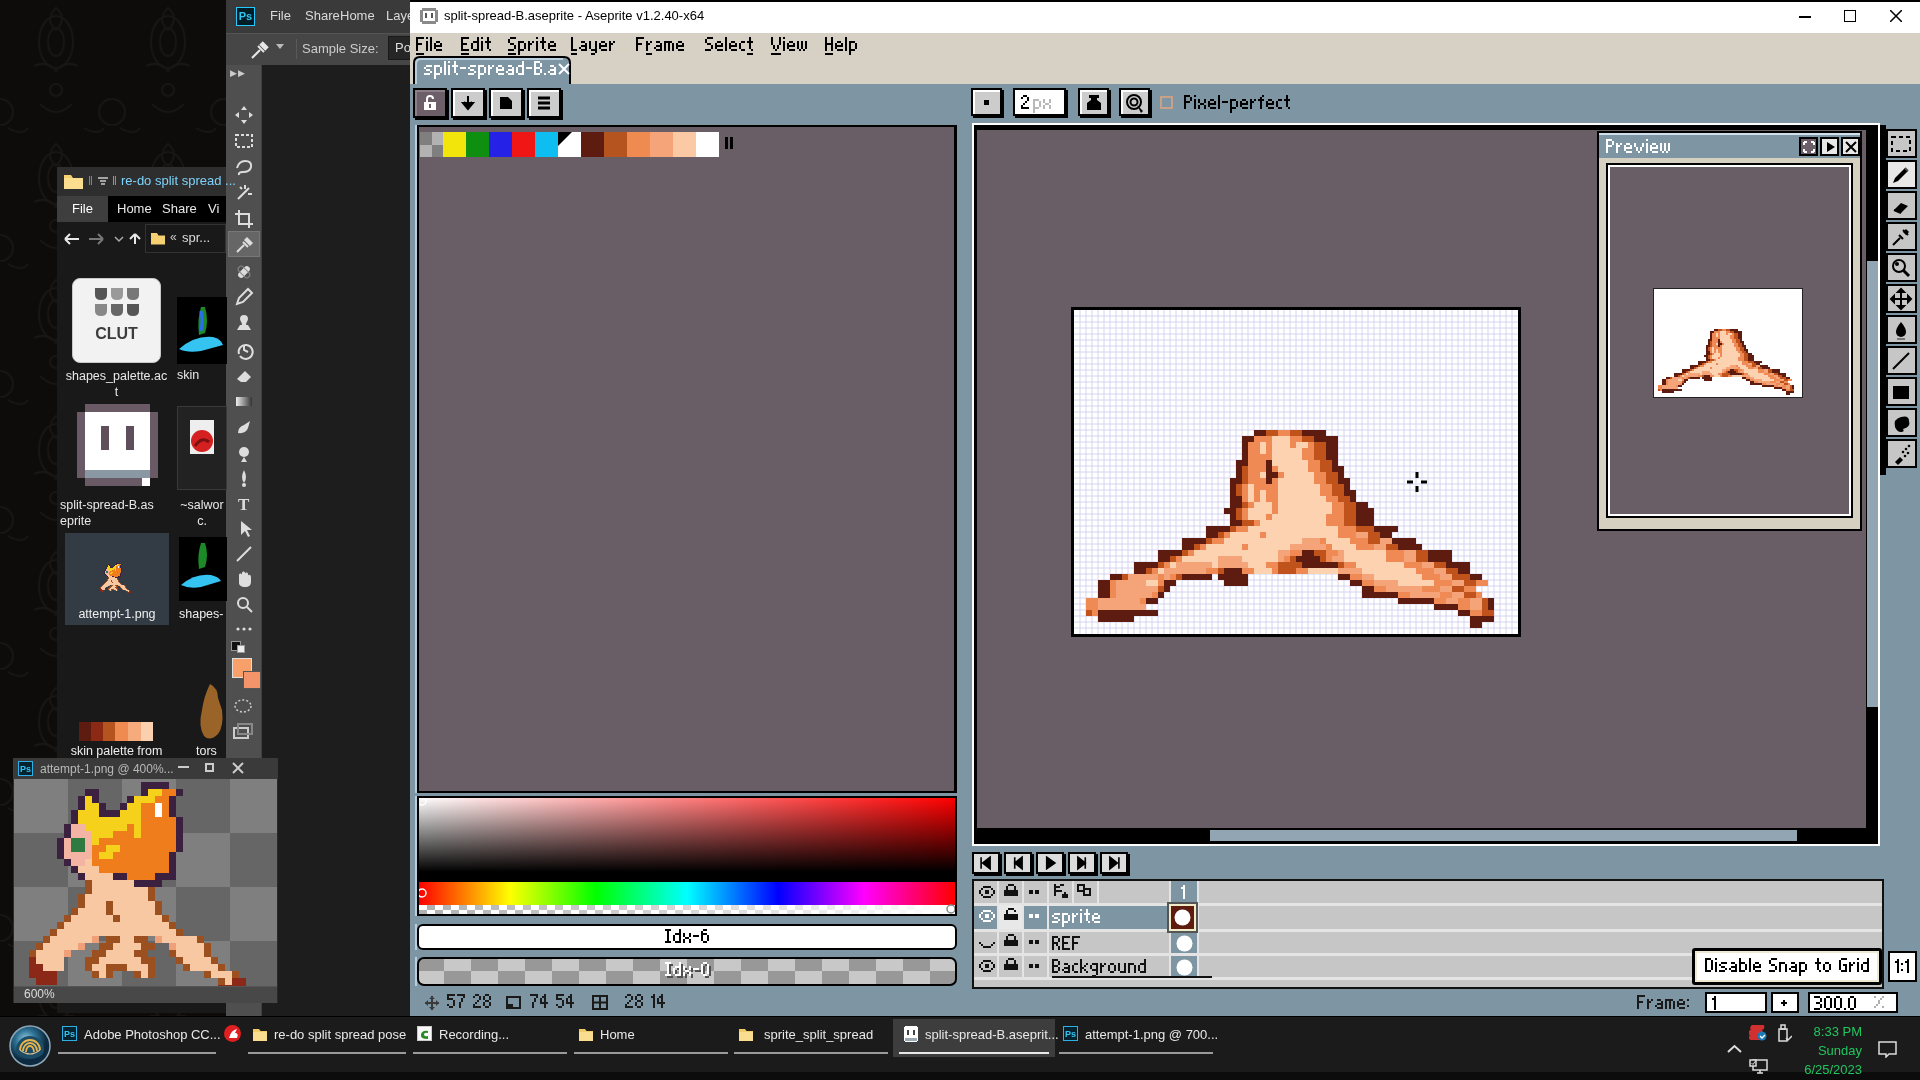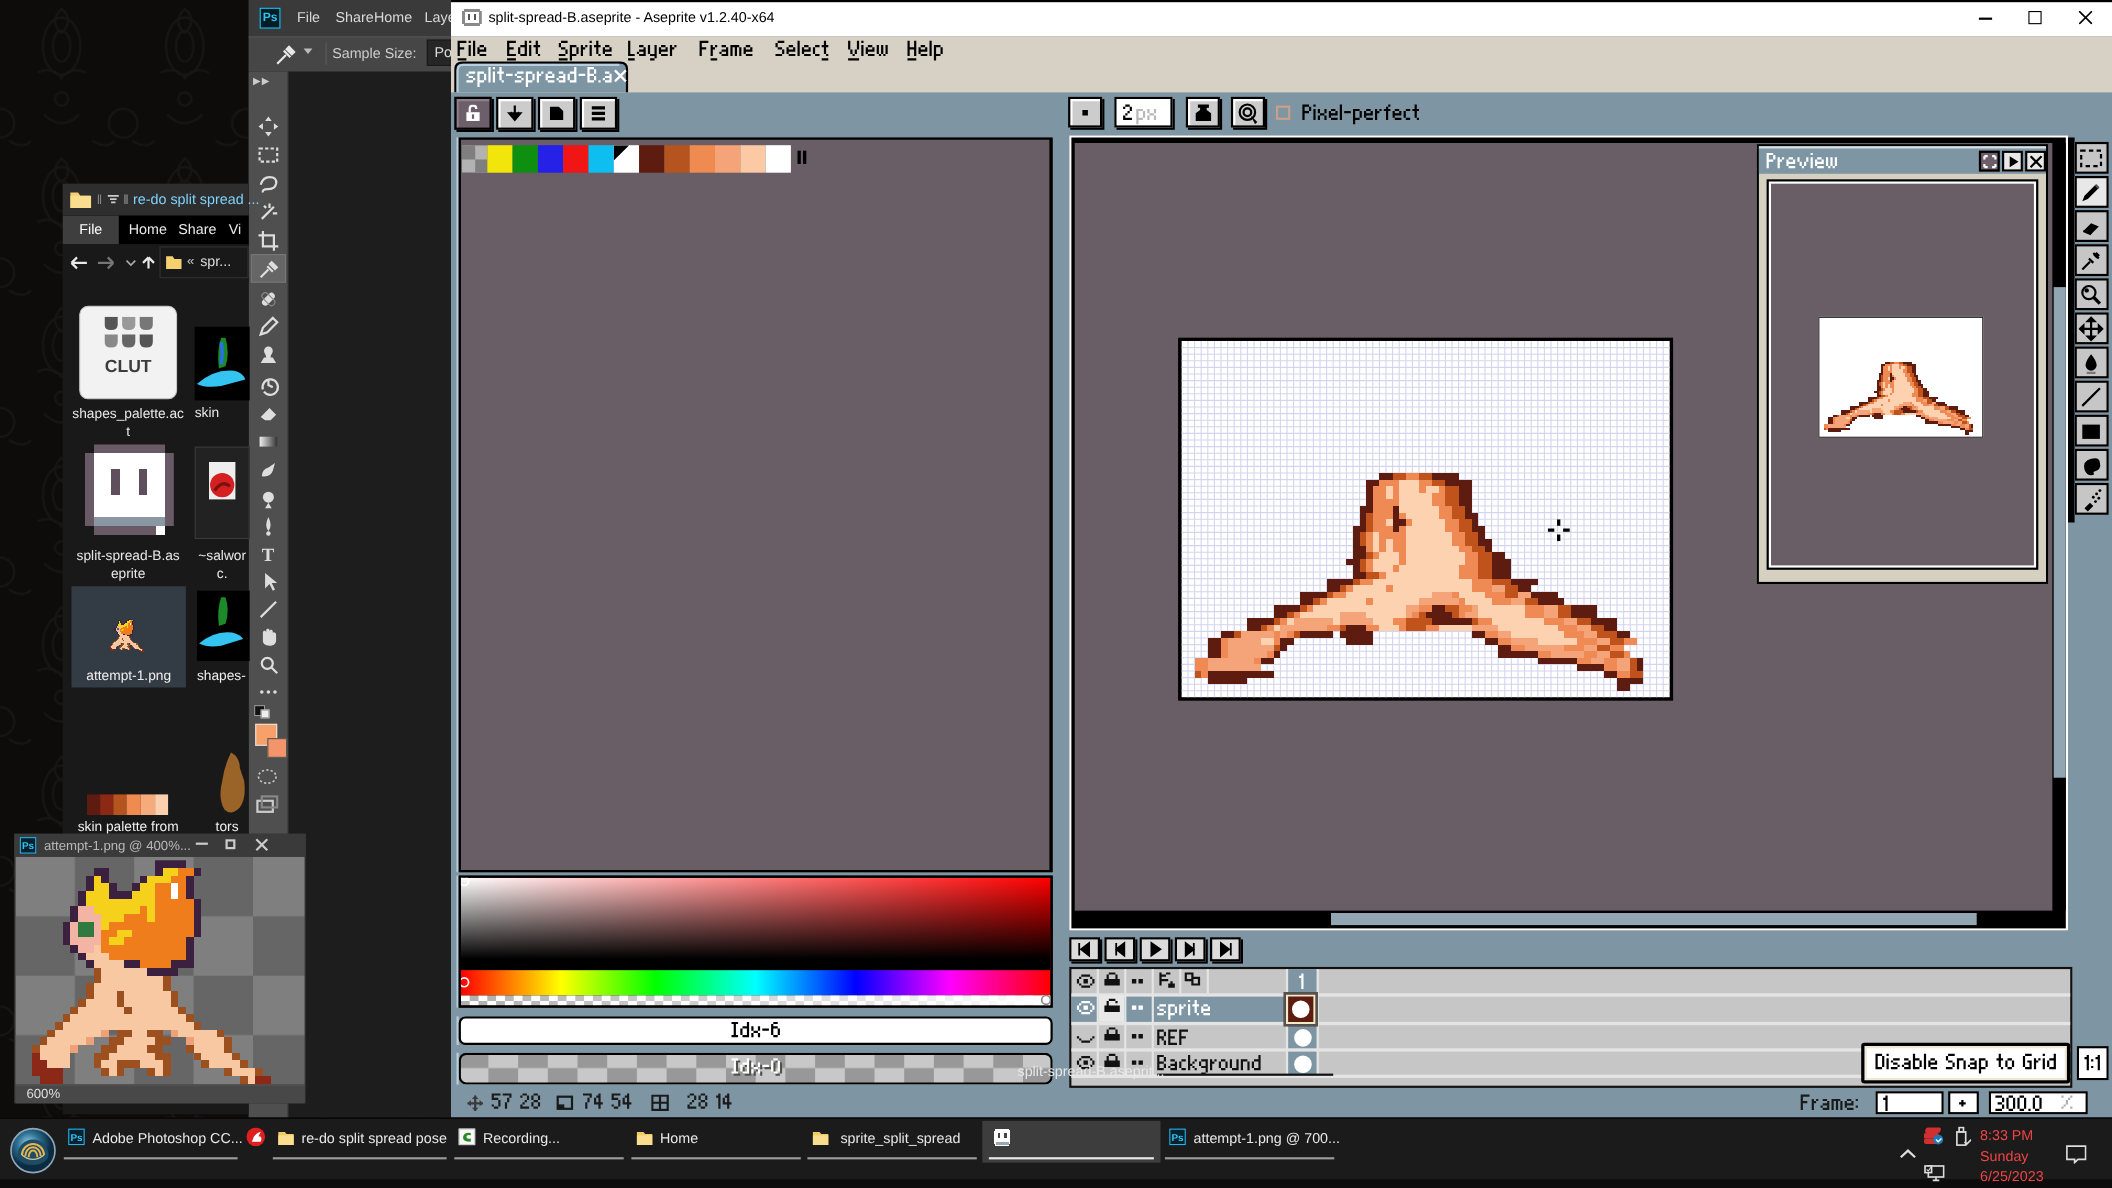--- a/index.html
+++ b/index.html
@@ -190,21 +190,21 @@
 <rect x="0" y="8" width="8" height="66" fill="#6a5a66"></rect>
       <rect x="73" y="8" width="8" height="66" fill="#6a5a66"></rect>
 <rect x="8" y="8" width="65" height="58" fill="#ffffff"></rect>
 <rect x="8" y="66" width="65" height="8" fill="#8a98a4"></rect>
 <rect x="8" y="74" width="57" height="8" fill="#6a5a66"></rect>
       <rect x="65" y="74" width="8" height="8" fill="#fff"></rect>
 <rect x="24" y="22" width="8" height="24" fill="#5f4f5c"></rect>
       <rect x="49" y="22" width="8" height="24" fill="#5f4f5c"></rect>
 </g>
   </svg>
-<div style="position:absolute;left:60px;top:497px;width:113px;text-align:center;color:#e8e8e8;font-size:12.5px;line-height:16px">split-spread-B.as<br>eprite</div>
+<div style="position:absolute;left:60px;top:497px;width:113px;text-align:left;color:#e8e8e8;font-size:12.5px;line-height:16px">split-spread-B.as<br>eprite</div>
 <div style="position:absolute;left:177px;top:406px;width:50px;height:84px;background:#222;border:1px solid #3a3a3a"></div>
 <div style="position:absolute;left:190px;top:420px;width:24px;height:34px;background:#eee"></div>
 <svg class="abs" style="left:188px;top:428px" width="28" height="26">
     <circle cx="14" cy="13" r="11" fill="#d42020"></circle>
     <path d="M7 18 q7 -10 14 -4" stroke="#7a1010" stroke-width="3" fill="none"></path>
   </svg>
 <div style="position:absolute;left:177px;top:497px;width:50px;text-align:center;color:#e8e8e8;font-size:12.5px;line-height:16px">~salwor<br>c.</div>
 <div style="position:absolute;left:65px;top:533px;width:104px;height:92px;background:#333c44"></div>
 <svg class="abs" style="left:99px;top:563px" width="38" height="32" shape-rendering="crispEdges">
     <path d="M17 0h4v1h-4zM9 1h2v1h-2zM17 1h1v1h-1zM22 1h1v1h-1zM8 2h1v1h-1zM10 2h1v1h-1zM15 2h1v1h-1zM21 2h1v1h-1zM8 3h1v1h-1zM11 3h1v1h-1zM14 3h1v1h-1zM21 3h1v1h-1zM7 4h1v1h-1zM11 4h3v1h-3zM21 4h1v1h-1zM7 5h1v1h-1zM22 5h1v1h-1zM6 6h1v1h-1zM22 6h1v1h-1zM6 7h1v1h-1zM22 7h1v1h-1zM5 8h1v1h-1zM22 8h1v1h-1zM5 9h1v1h-1zM22 9h1v1h-1zM5 10h1v1h-1zM21 10h1v1h-1zM6 11h1v1h-1zM21 11h1v1h-1zM7 12h1v1h-1zM21 12h1v1h-1zM8 13h1v1h-1zM13 13h2v1h-2zM19 13h3v1h-3zM16 14h4v1h-4z" fill="#3b2040"></path>
@@ -742,21 +742,21 @@
 <div style="position:absolute;left:600px;top:1027px;color:#e8e8e8;font-size:13px;white-space:nowrap">Home</div>
 <div style="position:absolute;left:574px;top:1052px;width:154px;height:2px;background:#9a9a9a"></div>
 <svg class="abs" style="left:738px;top:1027px" width="16" height="14">
     <path d="M1 2h6l1.5 2H15v10H1z" fill="#f0cb66"></path>
     <path d="M1 5h14v9H1z" fill="#fadd8e"></path>
   </svg>
 <div style="position:absolute;left:764px;top:1027px;color:#e8e8e8;font-size:13px;white-space:nowrap">sprite_split_spread</div>
 <div style="position:absolute;left:734px;top:1052px;width:154px;height:2px;background:#9a9a9a"></div>
 <div style="position:absolute;left:893px;top:1019px;width:162px;height:38px;background:#3d3d3d"></div>
 
-<div style="position:absolute;left:925px;top:966px;color:#e8e8e8;font-size:13px;white-space:nowrap">split-spread-B.aseprit...</div>
+<div style="position:absolute;left:925px;top:1027px;color:#e8e8e8;font-size:13px;white-space:nowrap">split-spread-B.aseprit...</div>
 <div style="position:absolute;left:899px;top:1052px;width:150px;height:2px;background:#e8e8e8"></div>
 <svg class="abs" style="left:903px;top:1026px" width="16" height="16" shape-rendering="crispEdges">
 <rect x="1" y="0" width="14" height="16" rx="3" fill="#fff"></rect>
 <rect x="4" y="4" width="2" height="5" fill="#444"></rect>
     <rect x="10" y="4" width="2" height="5" fill="#444"></rect>
 <rect x="2" y="12" width="12" height="3" fill="#9aa8b2"></rect>
   </svg>
 <div class="abs" style="left:1063px;top:1026px;width:15px;height:15px;background:#05222e;border:1px solid #2bb1e8;color:#35c3f2;font-size:9px;font-weight:bold;text-align:center;line-height:14px">Ps</div>
 <div style="position:absolute;left:1085px;top:1027px;color:#e8e8e8;font-size:13px;white-space:nowrap">attempt-1.png @ 700...</div>
 <div style="position:absolute;left:1059px;top:1052px;width:154px;height:2px;background:#9a9a9a"></div>
@@ -774,15 +774,15 @@
 <rect x="3" y="5" width="8" height="12" fill="none" stroke="#ddd" stroke-width="1.5"></rect>
 <rect x="5" y="1" width="4" height="4" fill="none" stroke="#ddd" stroke-width="1.5"></rect>
 <path d="M10 14l2 2 4-4" stroke="#ddd" stroke-width="1.5" fill="none"></path>
   </svg>
 <svg class="abs" style="left:1749px;top:1059px" width="19" height="16">
 <rect x="4" y="1" width="14" height="10" fill="none" stroke="#ddd" stroke-width="1.5"></rect>
 <path d="M8 14h6M11 11v3" stroke="#ddd" stroke-width="1.5"></path>
 <rect x="1" y="1" width="6" height="6" fill="#1b1b1b" stroke="#ddd" stroke-width="1.5"></rect>
     <path d="M2.5 4l1.5 1.5L6.5 2" stroke="#ddd" stroke-width="1" fill="none"></path>
   </svg>
-<div style="position:absolute;left:1800px;top:1022px;width:62px;text-align:left;color:#ef4444;font-size:13px;line-height:19px">8:33 PM<br>Sunday<br>6/25/2023</div>
+<div style="position:absolute;left:1800px;top:1022px;width:62px;text-align:right;color:#22c55e;font-size:13px;line-height:19px">8:33 PM<br>Sunday<br>6/25/2023</div>
 <svg class="abs" style="left:1878px;top:1041px" width="19" height="17">
     <path d="M1 1h17v12h-7l-3 3v-3H1z" fill="none" stroke="#ddd" stroke-width="1.5"></path>
   </svg>
 </body></html>

